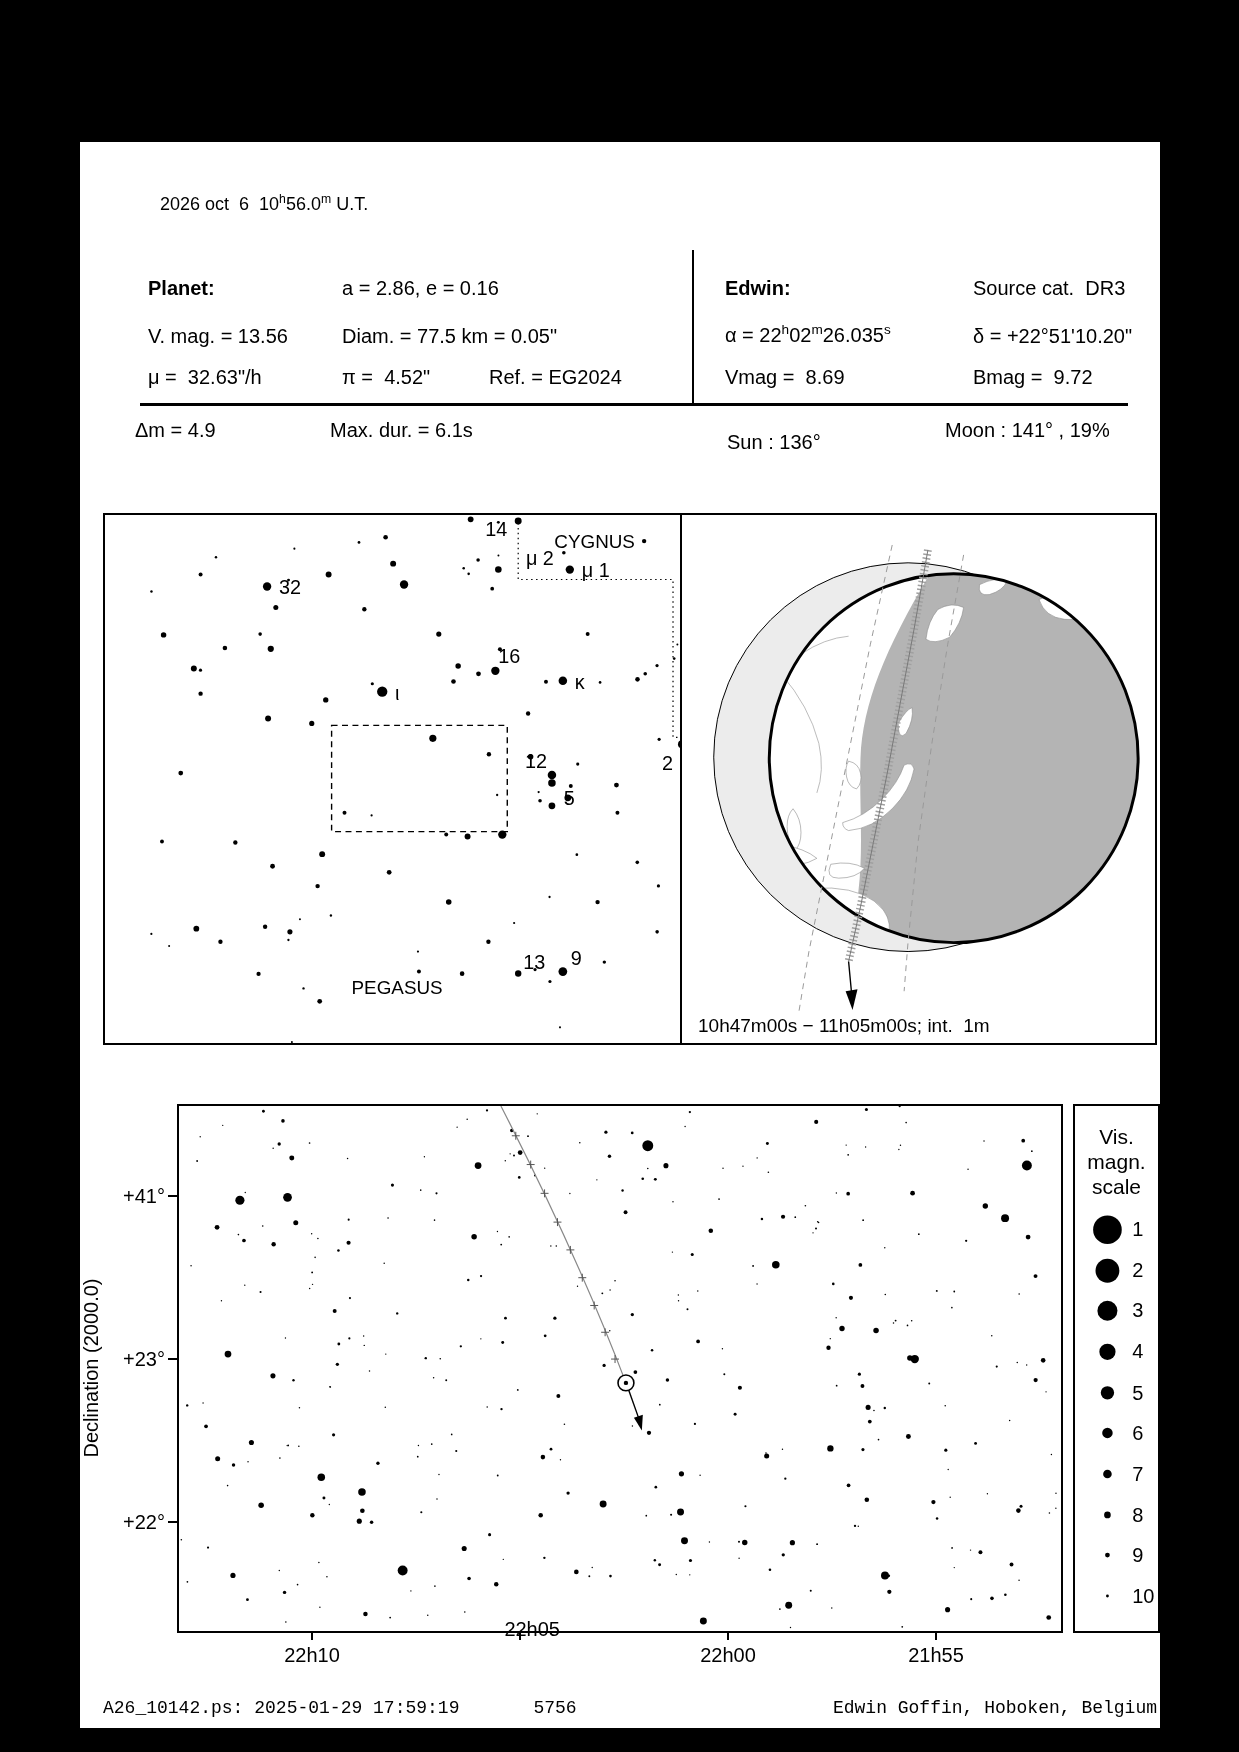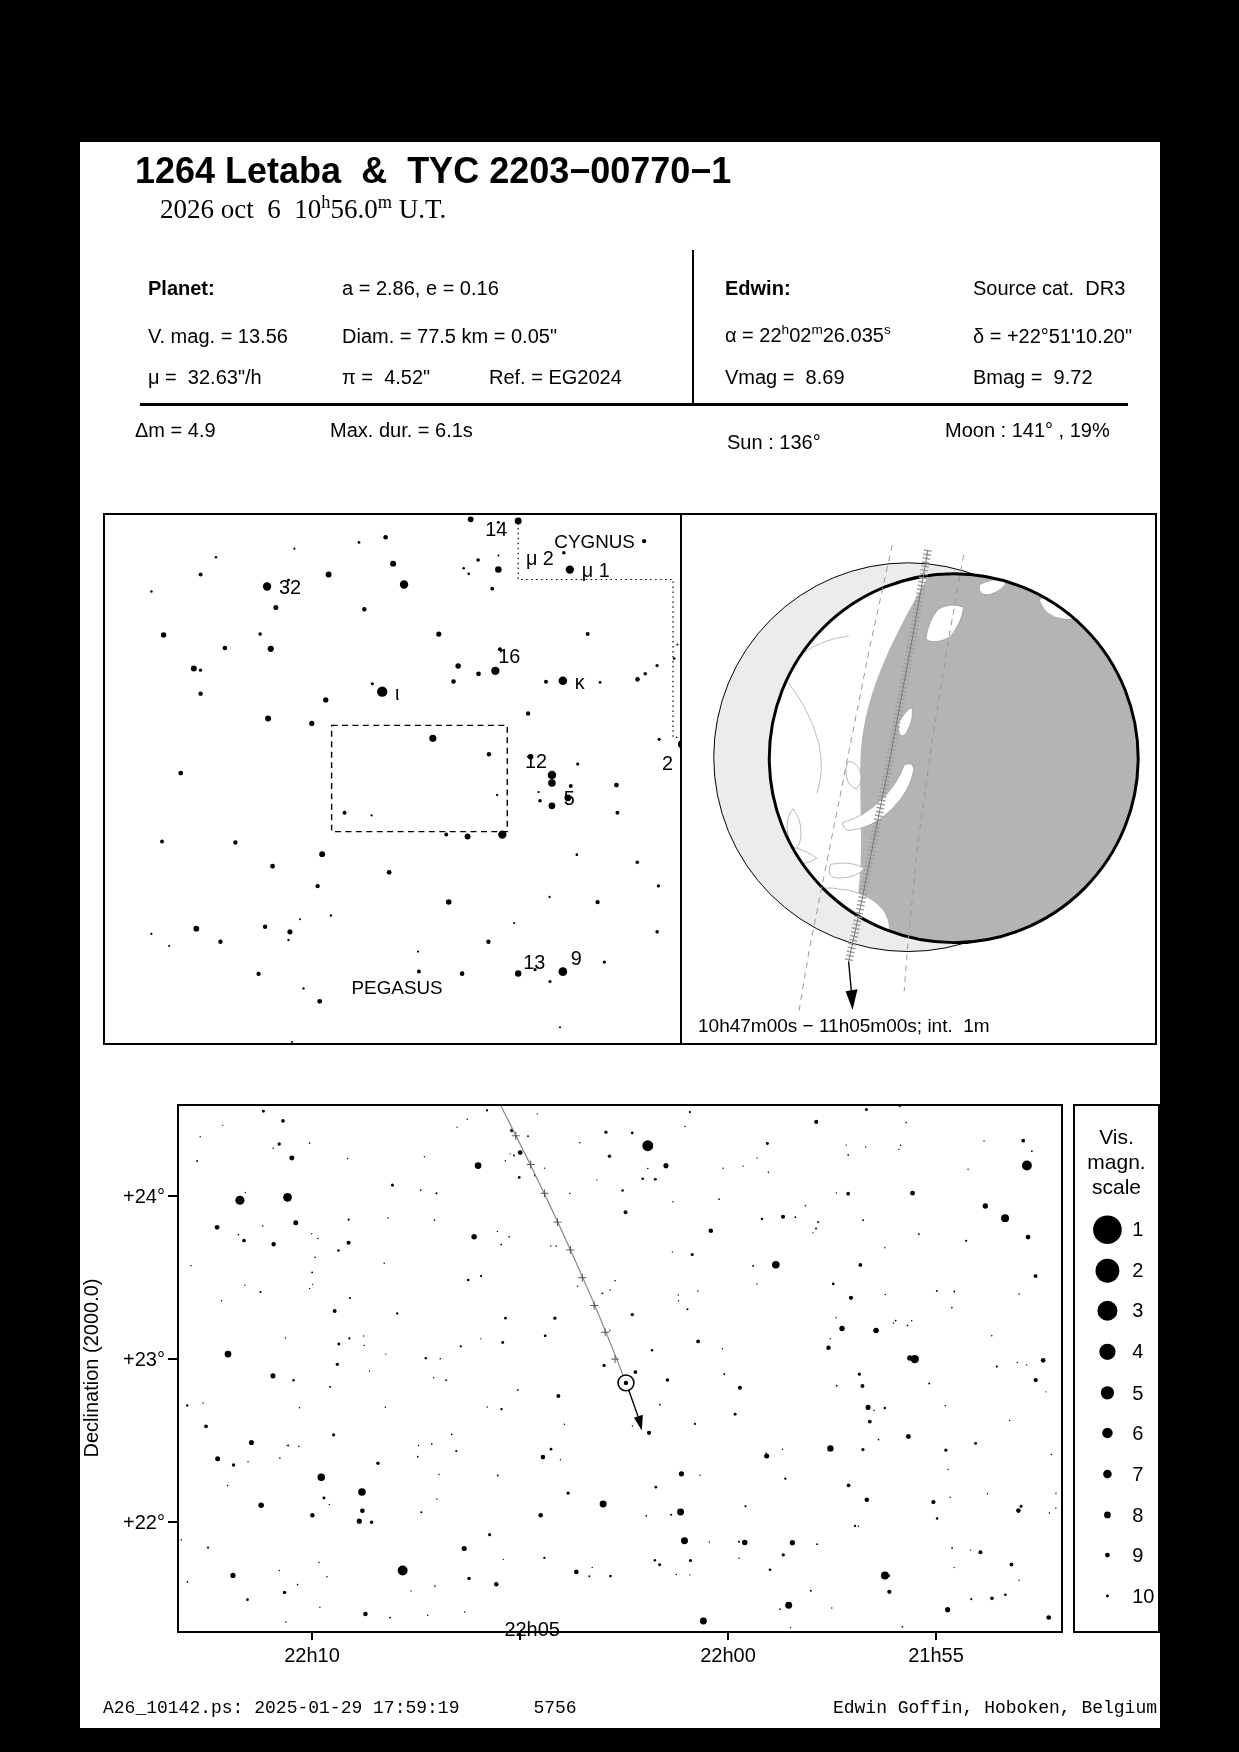--- a/index.html
+++ b/index.html
@@ -2,21 +2,21 @@
 <html><head>
 <meta charset="utf-8">
 <style>
   html,body { margin:0; padding:0; background:#000; }
   body { width:1239px; height:1752px; position:relative; overflow:hidden;
          font-family:"Liberation Sans", sans-serif; color:#000; }
   .sheet { position:absolute; left:80px; top:142px; width:1080px; height:1586px; background:#ffffff; }
   .abs { position:absolute; }
   .t { white-space:pre; }
   .title { font-size:36px; font-weight:bold; letter-spacing:0px; }
-  .subtitle { font-size:27px;font-family:Liberation Serif, serif; }
+  .subtitle { font-size:18px; }
   .sup { vertical-align:super; font-size:68%; }
   .row { font-size:20px; }
   .bold { font-weight:bold; }
   .vline { width:2px; background:#000; }
   .hrule { height:3px; background:#000; }
   .panel { position:absolute; border:2px solid #000; background:#fff; }
   svg { display:block; }
   .star { fill:#000; }
   .lbl { font-size:20px; fill:#000; font-family:"Liberation Sans",sans-serif; }
   .constlbl { font-size:19px; fill:#000; font-family:"Liberation Sans",sans-serif; }
@@ -38,21 +38,20 @@
   .legend-title { font-size:21px; text-align:center; line-height:25px; }
   .legend-num { font-size:21px; fill:#000; font-family:"Liberation Sans",sans-serif; }
   .caption { font-size:19px; }
   .footer { font-size:18px; font-family:"Liberation Mono","DejaVu Sans Mono",monospace; }
 </style>
 </head>
 <body>
 
 <div class="sheet">
 
-  <div class="abs t title" style="left:55px; top:8px;">1264 Letaba  &amp;  TYC 2203−00770−1</div>
   <div class="abs t subtitle" style="left:80px; top:50px;"><span>2026 oct  6  10</span><span class="sup">h</span><span>56.0</span><span class="sup">m</span><span> U.T.</span></div>
 
   <div class="abs vline" style="left:612px; top:108px; height:155px;"></div>
   <div class="abs hrule" style="left:60px; top:261px; width:988px;"></div>
 
   <div class="abs t row bold" style="left:68px;  top:135px;">Planet:</div>
   <div class="abs t row" style="left:262px; top:135px;">a = 2.86, e = 0.16</div>
   <div class="abs t row bold" style="left:645px; top:135px;">Edwin:</div>
   <div class="abs t row" style="left:893px; top:135px;">Source cat.  DR3</div>
 
@@ -640,21 +639,21 @@
   <div class="abs tickmark" style="left:647px; top:1489px; width:2px; height:9px;"></div>
   <div class="abs tickmark" style="left:855px; top:1489px; width:2px; height:9px;"></div>
   <div class="abs t ticklabel" style="left:192px; top:1502px; width:80px; text-align:center;">22h10</div>
   <div class="abs t ticklabel" style="left:400px; top:1476px; width:80px; text-align:right;">22h05</div>
   <div class="abs t ticklabel" style="left:608px; top:1502px; width:80px; text-align:center;">22h00</div>
   <div class="abs t ticklabel" style="left:816px; top:1502px; width:80px; text-align:center;">21h55</div>
 
   <div class="abs tickmark" style="left:88px; top:1053px; width:9px; height:2px;"></div>
   <div class="abs tickmark" style="left:88px; top:1216px; width:9px; height:2px;"></div>
   <div class="abs tickmark" style="left:88px; top:1379px; width:9px; height:2px;"></div>
-  <div class="abs t ticklabel" style="left:25px; top:1043px; width:60px; text-align:right;">+24°</div>
+  <div class="abs t ticklabel" style="left:25px; top:1043px; width:60px; text-align:right;">+41°</div>
   <div class="abs t ticklabel" style="left:25px; top:1206px; width:60px; text-align:right;">+23°</div>
   <div class="abs t ticklabel" style="left:25px; top:1369px; width:60px; text-align:right;">+22°</div>
 
   <div class="abs axis-title" style="left:-108px; top:1214px; width:240px; height:24px; text-align:center; transform:rotate(-90deg);">Declination (2000.0)</div>
 
   <div class="panel" style="left:993px; top:962px; width:83px; height:525px;">
     <div class="abs legend-title" style="left:0; top:18px; width:83px;">
       <div>Vis.</div>
       <div>magn.</div>
       <div>scale</div>

